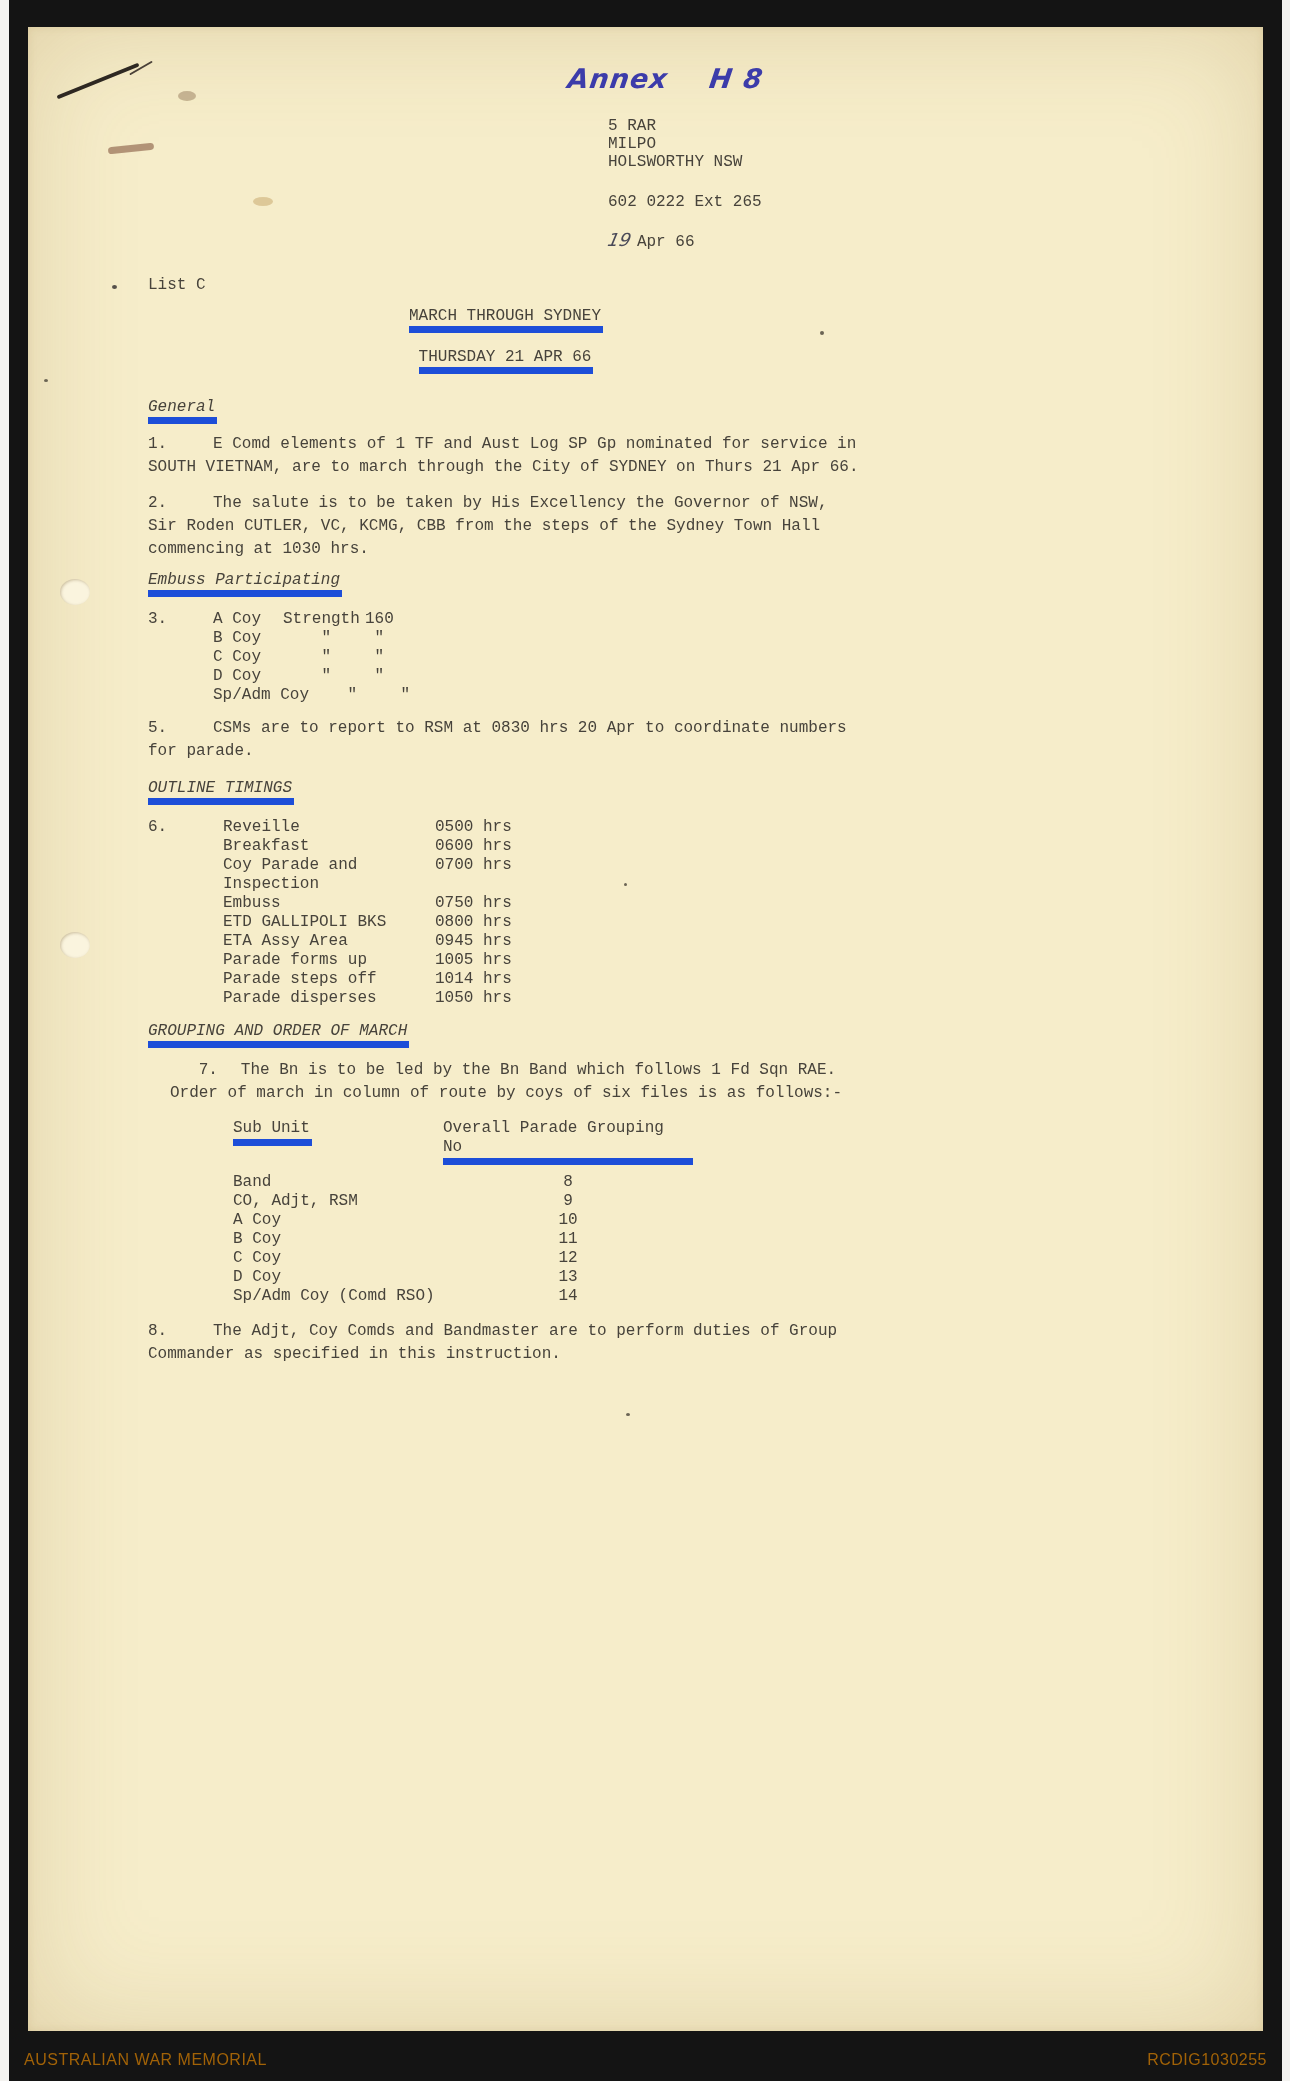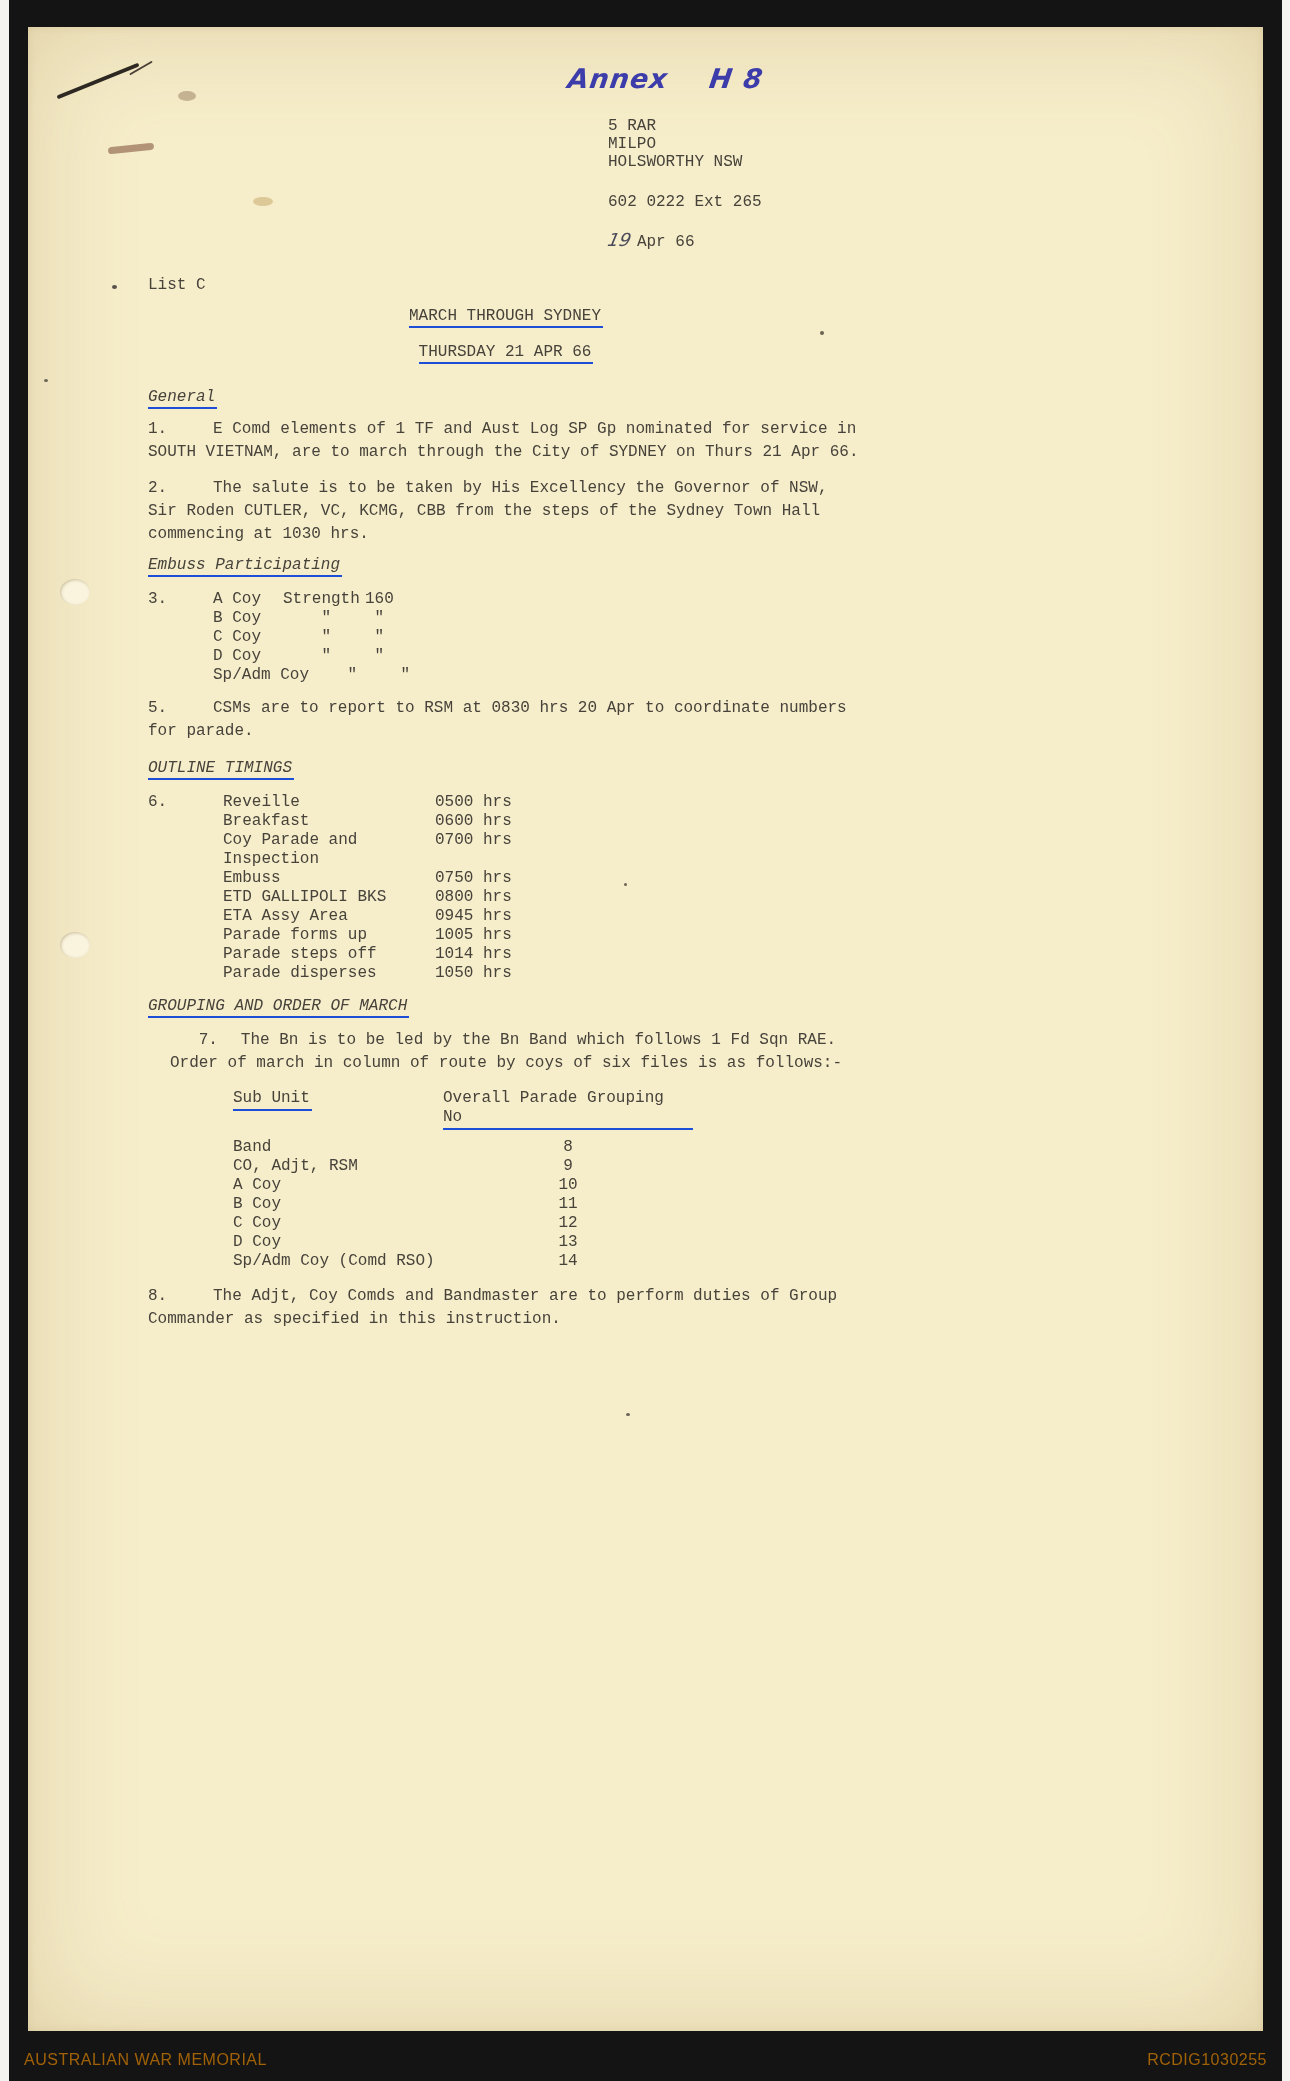--- a/index.html
+++ b/index.html
@@ -37,21 +37,21 @@
     display:inline-block;
     font-family:"DejaVu Sans", sans-serif;
     font-style:italic; font-size:18px; color:#4a4a58;
     transform:skewX(-12deg); margin-right:6px;
   }
   
   .content { position:absolute; left:120px; top:248px; width:716px; }
   .list-label { line-height:20px; }
   .u {
     display:inline-block;
-    border-bottom:2px solid #1d4ed8;
+    border-bottom:7px solid #1d4ed8;
     padding:0 2px 1px 0;
   }
   .title-line  { text-align:center; margin-top:12px; }
   .title-line2 { text-align:center; margin-top:15px; }
   .sec-head    { margin-top:24px;font-style:italic; }
   .sec-head-tight { margin-top:10px; }
   .sec-head-mid   { margin-top:16px; }
   .sec-head-grp   { margin-top:14px; }
   .para { margin-top:9px; line-height:23px; }
   .para.m13 { margin-top:13px; }

